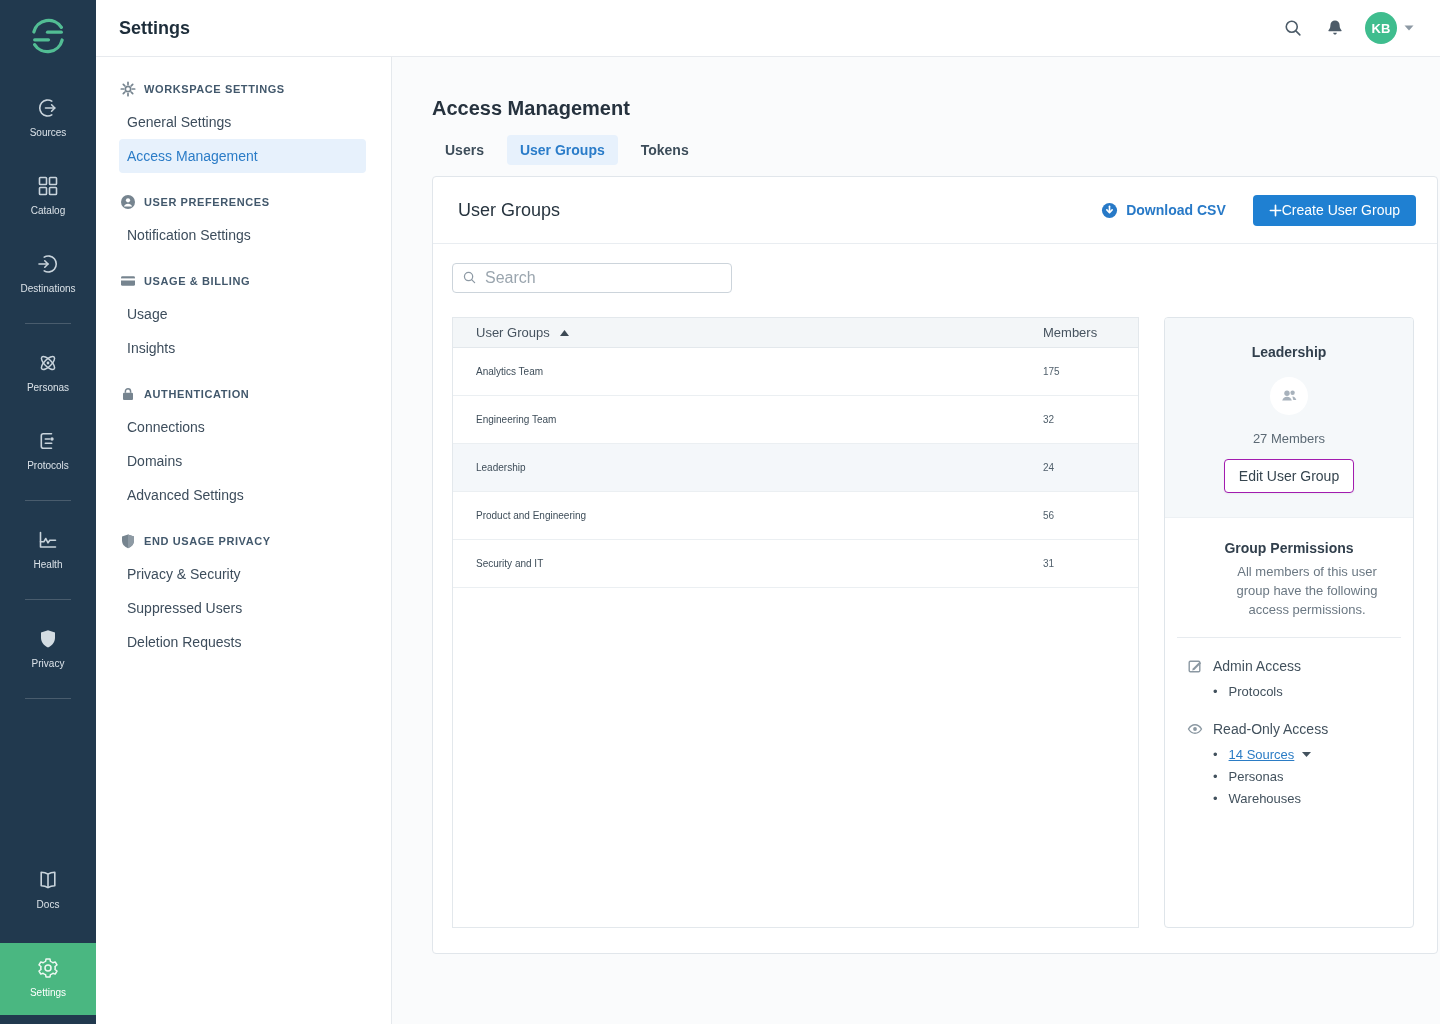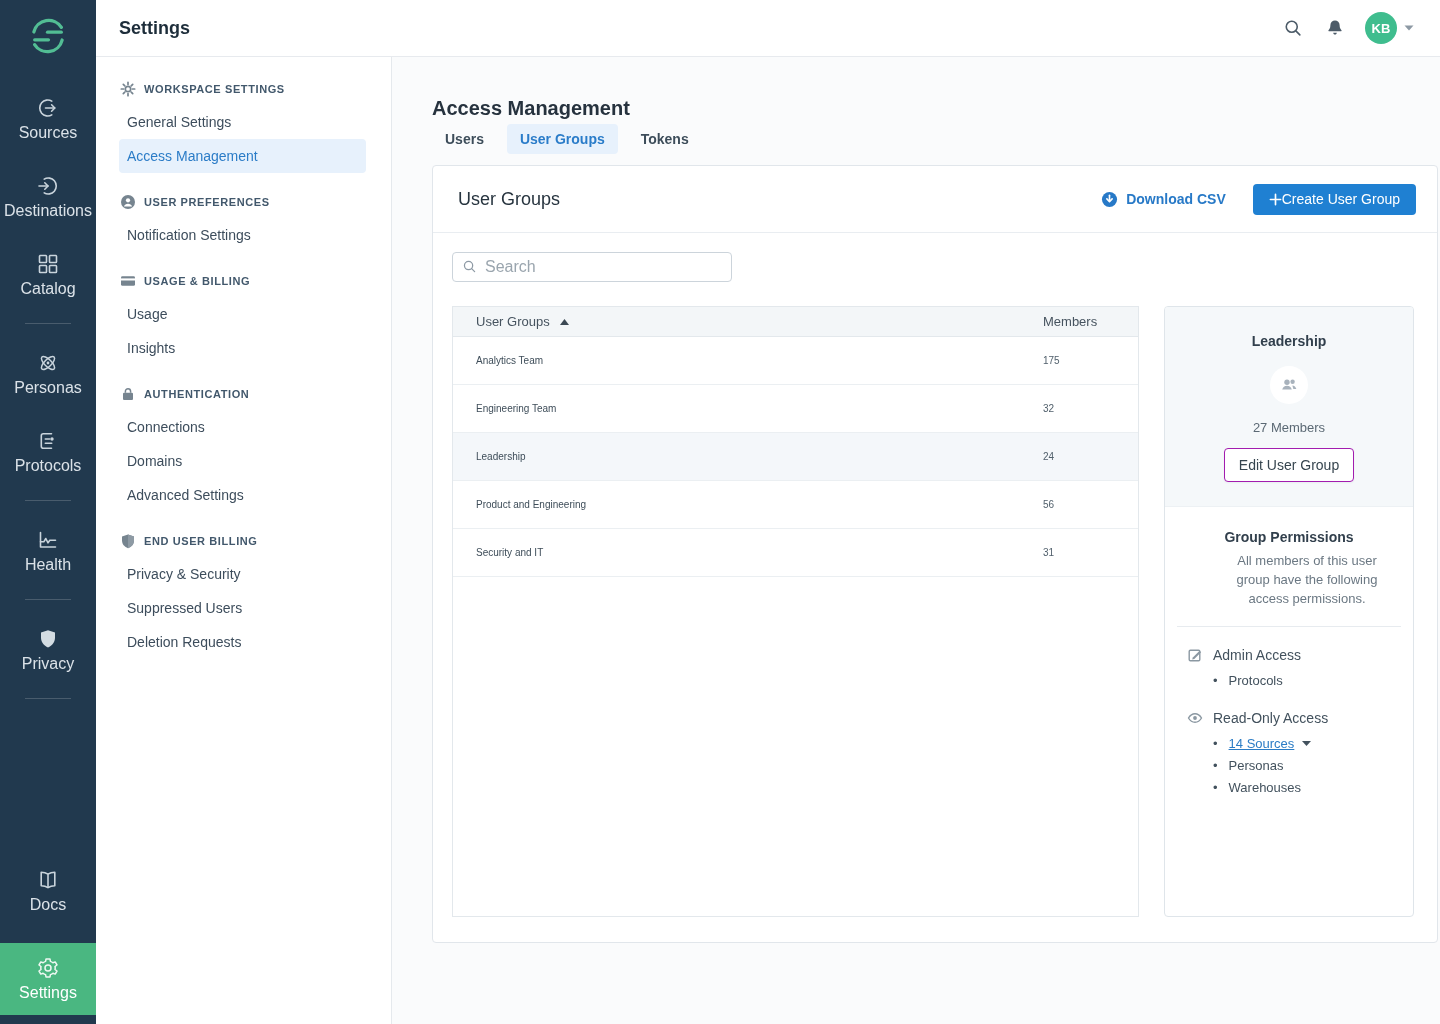--- a/index.html
+++ b/index.html
@@ -5,21 +5,21 @@
   * { margin:0; padding:0; box-sizing:border-box; }
   html,body { width:1440px; height:1024px; }
   body { font-family:"Liberation Sans","DejaVu Sans",sans-serif; background:#fafbfc; color:#3e4d59; }
   .app { display:flex; width:1440px; height:1024px; overflow:hidden; }
 
   
   .rail { width:96px; flex-shrink:0; background:#21394e; display:flex; flex-direction:column; align-items:center; padding-bottom:9px; }
   .logo { margin-top:13px; width:46px; height:46px; display:flex; align-items:center; justify-content:center; cursor:pointer; }
   .rail-nav { margin-top:20px; width:100%; display:flex; flex-direction:column; align-items:center; }
   .rail-item { width:100%; display:flex; flex-direction:column; align-items:center; padding:10px 0; margin:7px 0; cursor:pointer; text-decoration:none; }
-  .rail-label { margin-top:6px; font-size:16px; line-height:14px; color:#dbe2e8; }
+  .rail-label { margin-top:6px; font-size:10px; line-height:14px; color:#dbe2e8; }
   .rail-divider { width:46px; border-top:1px solid rgba(255,255,255,0.18); margin:10px auto; }
   .rail-bottom { margin-top:auto; width:100%; display:flex; flex-direction:column; align-items:center; }
   .rail-item.settings-active { background:#4ab781; margin:14px 0 0; padding:13px 0 15px; }
   .rail-item.settings-active .rail-label { color:#ffffff; }
 
   
   .right-col { flex:1; display:flex; flex-direction:column; background:#fafbfc; min-width:0; }
   .topbar { height:57px; flex-shrink:0; background:#fff; border-bottom:1px solid #e7eaee; display:flex; align-items:center; padding:0 26px 0 23px; }
   .topbar-title { font-size:18px; font-weight:700; color:#1d2d3a; flex:1; }
   .topbar-actions { display:flex; align-items:center; }
@@ -32,21 +32,21 @@
   
   .settings-nav { width:296px; flex-shrink:0; background:#fff; border-right:1px solid #e5e9ed; padding-top:16px; overflow:hidden; }
   .nav-section { margin-bottom:13px; }
   .section-header { display:flex; align-items:center; gap:8px; padding:8px 24px; font-size:11px; font-weight:700; letter-spacing:0.6px; color:#42586c; }
   .nav-item { margin:0 25px 0 23px; padding:8px; border-radius:4px; font-size:14px; line-height:18px; color:#3d4d5c; cursor:pointer; }
   .nav-item.active { background:#e7f1fc; color:#2b7cc7; }
 
   
   .main { flex:1; padding:40px 42px 0 40px; min-width:0; }
   .page-title { font-size:20px; font-weight:700; color:#26323e; }
-  .tabs { display:flex; gap:10px; margin-top:4px; }
+  .tabs { display:flex; gap:10px; margin-top:15px; }
   .tab { padding:7px 13px; font-size:14px; font-weight:600; color:#3d4d5a; border-radius:4px; cursor:pointer; }
   .tab.active { background:#e7f1fc; color:#2a7cc9; }
 
   .card { margin-top:11px; width:1006px; height:778px; background:#fff; border:1px solid #e1e6eb; border-radius:4px; }
   .card-header { display:flex; align-items:center; height:67px; padding:0 21px 0 25px; border-bottom:1px solid #e9edf1; }
   .card-title { flex:1; font-size:18px; font-weight:500; color:#27343f; }
   .download-link { display:flex; align-items:center; gap:8px; color:#2779c7; font-size:14px; font-weight:600; margin-right:27px; cursor:pointer; text-decoration:none; }
   .btn-primary { display:flex; align-items:center; background:#1f80d2; color:#fff; font-size:14px; font-weight:500; height:31px; padding:0 16px; border:none; border-radius:4px; cursor:pointer; font-family:inherit; }
   .card-body { padding:19px 23px 0 19px; }
   .search-box { position:relative; width:280px; height:30px; }
@@ -108,38 +108,38 @@
           <svg width="24" height="24" viewBox="0 0 24 24" fill="none" stroke="#c9d4dc" stroke-width="1.6" stroke-linecap="round" stroke-linejoin="round">
             <path d="M15.8 5.1a8 8 0 1 0 0 13.8"></path>
               <path d="M9.5 12h9.2"></path>
               <path d="M15.6 8.8 18.8 12l-3.2 3.2"></path>
           </svg>
         </span>
         <span class="rail-label">Sources</span>
       </a>
       <a class="rail-item">
         <span>
-          <svg width="24" height="24" viewBox="0 0 24 24" fill="none" stroke="#c9d4dc" stroke-width="1.6" stroke-linecap="round" stroke-linejoin="round">
-            <path d="M8.2 5.1a8 8 0 1 1 0 13.8"></path>
-              <path d="M3 12h9"></path>
-              <path d="M8.8 8.8 12 12l-3.2 3.2"></path>
-          </svg>
-        </span>
-        <span class="rail-label">Destinations</span>
-      </a>
-      <a class="rail-item">
-        <span>
           <svg width="24" height="24" viewBox="0 0 24 24" fill="none" stroke="#c9d4dc" stroke-width="1.6">
             <rect x="3.5" y="3.5" width="7" height="7" rx="0.8"></rect>
               <rect x="13.5" y="3.5" width="7" height="7" rx="0.8"></rect>
             <rect x="3.5" y="13.5" width="7" height="7" rx="0.8"></rect>
               <rect x="13.5" y="13.5" width="7" height="7" rx="0.8"></rect>
           </svg>
         </span>
         <span class="rail-label">Catalog</span>
+      </a>
+      <a class="rail-item">
+        <span>
+          <svg width="24" height="24" viewBox="0 0 24 24" fill="none" stroke="#c9d4dc" stroke-width="1.6" stroke-linecap="round" stroke-linejoin="round">
+            <path d="M8.2 5.1a8 8 0 1 1 0 13.8"></path>
+              <path d="M3 12h9"></path>
+              <path d="M8.8 8.8 12 12l-3.2 3.2"></path>
+          </svg>
+        </span>
+        <span class="rail-label">Destinations</span>
       </a>
       <div class="rail-divider"></div>
       <a class="rail-item">
         <span>
           <svg width="24" height="24" viewBox="0 0 24 24" fill="none" stroke="#c9d4dc" stroke-width="1.5">
             <ellipse cx="12" cy="12" rx="8.6" ry="3.5" transform="rotate(45 12 12)"></ellipse>
             <ellipse cx="12" cy="12" rx="8.6" ry="3.5" transform="rotate(-45 12 12)"></ellipse>
             <circle cx="12" cy="12" r="1.4" fill="#c9d4dc" stroke="none"></circle>
           </svg>
         </span>
@@ -288,21 +288,21 @@
         </div>
 
         <div class="nav-section">
           <div class="section-header">
             <span>
               <svg width="16" height="16" viewBox="0 0 16 16">
                 <path d="M8 1.4l6 2.1v4c0 3.6-2.4 6.3-6 7.7-3.6-1.4-6-4.1-6-7.7v-4z" fill="#76848f"></path>
                 <path d="M8 1.4l6 2.1v4c0 3.6-2.4 6.3-6 7.7z" fill="#8e9aa4"></path>
               </svg>
             </span>
-            <span>END USER BILLING</span>
+            <span>END USAGE PRIVACY</span>
           </div>
           <div class="nav-item">Privacy &amp; Security</div>
           <div class="nav-item">Suppressed Users</div>
           <div class="nav-item">Deletion Requests</div>
         </div>
       </aside>
 
       <main class="main">
         <h2 class="page-title">Access Management</h2>
 

